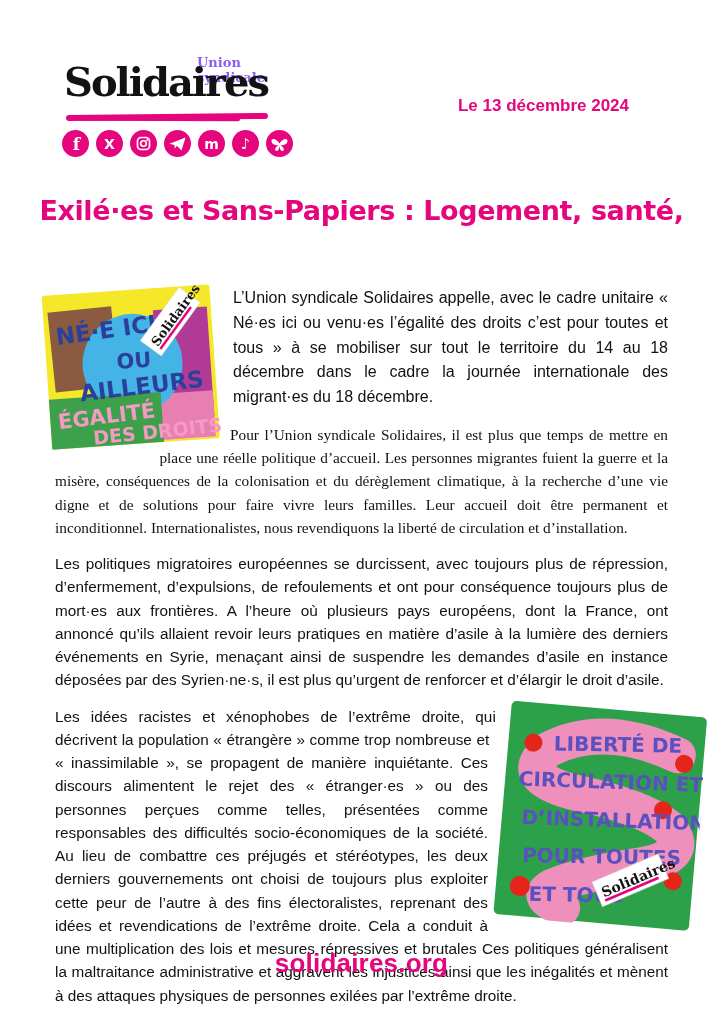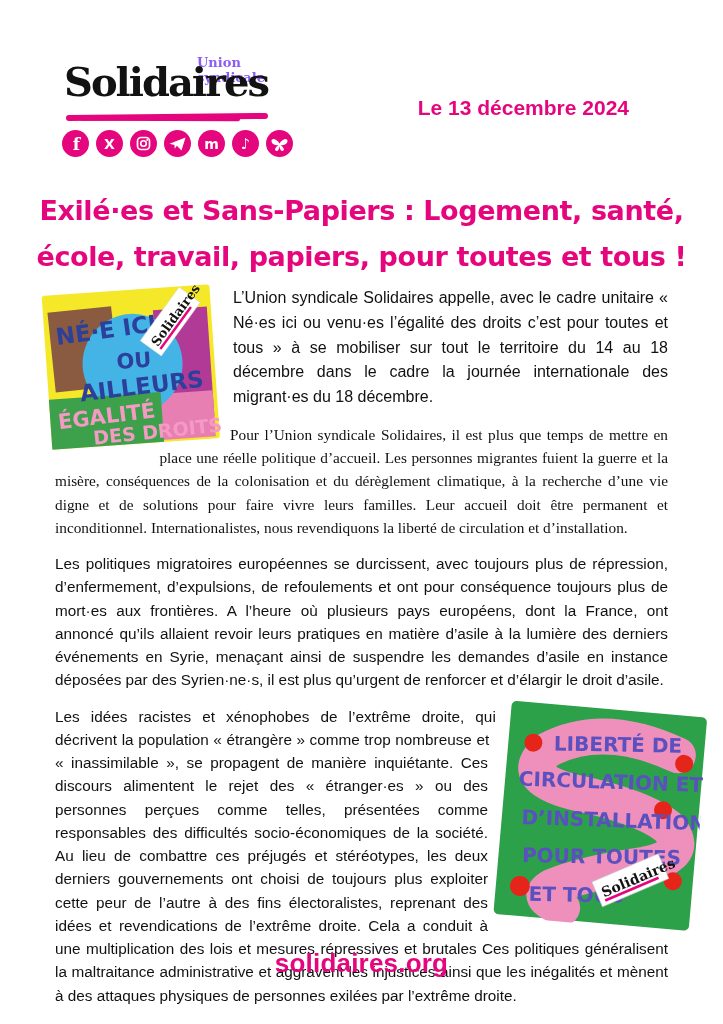--- a/index.html
+++ b/index.html
@@ -26,21 +26,21 @@
     background:#e5067e; border-radius:3px; transform:rotate(-0.6deg);
   }
   .logo-underline::after {
     content:""; position:absolute; left:14px; top:3px; width:160px; height:4px;
     background:#e5067e; border-radius:2px; transform:rotate(0.8deg);
   }
   .social-row { position:absolute; left:62px; top:130px; display:flex; gap:7px; }
   .social-row svg { display:block; }
   .press-date {
     position:absolute; right:94px; top:96px;
-    font-size:21px; font-weight:bold; color:#e5067e;
+    font-size:17px; font-weight:bold; color:#e5067e;
   }
   
   .main-title {
     position:absolute; left:0; right:0; top:188px; text-align:center;
     color:#e5067e; font-weight:800; font-size:27px; line-height:1.72;
     letter-spacing:-0.4px; font-family:"DejaVu Sans", sans-serif;
   }
   
   .content {
     position:absolute; left:55px; right:55px; top:286px;
@@ -123,21 +123,20 @@
     <span>
         <svg width="27" height="27" viewBox="0 0 27 27">
           <circle cx="13.5" cy="13.5" r="13.5" fill="#e5067e"></circle>
           <path d="M13.5 13.5 C10.5 8.5, 5.5 7.5, 5.5 11 C5.5 14.5, 10 15.6, 12.8 15.3 C9.8 16.6, 7.3 20.5, 10.6 21 C12.6 21.3, 13.2 17.8, 13.5 16.3 C13.8 17.8, 14.4 21.3, 16.4 21 C19.7 20.5, 17.2 16.6, 14.2 15.3 C17 15.6, 21.5 14.5, 21.5 11 C21.5 7.5, 16.5 8.5, 13.5 13.5 Z" fill="#fff"></path>
         </svg>
       </span>
   </div>
 
   <div class="main-title">
     <div>Exilé·es et Sans-Papiers : Logement, santé,</div>
-    <div>école, travail, papiers, pour toutes et tous !</div>
   </div>
 
   <div class="content">
 
     <div class="sticker-left">
       <div class="tilt">
         <svg width="172" height="158" viewBox="0 0 172 158">
           <rect x="2" y="2" width="168" height="154" rx="3" fill="#f5e829"></rect>
           <rect x="8" y="18" width="64" height="80" fill="#8a5b41" transform="rotate(-2 40 58)"></rect>
           <rect x="112" y="24" width="54" height="110" fill="#b23a97"></rect>

